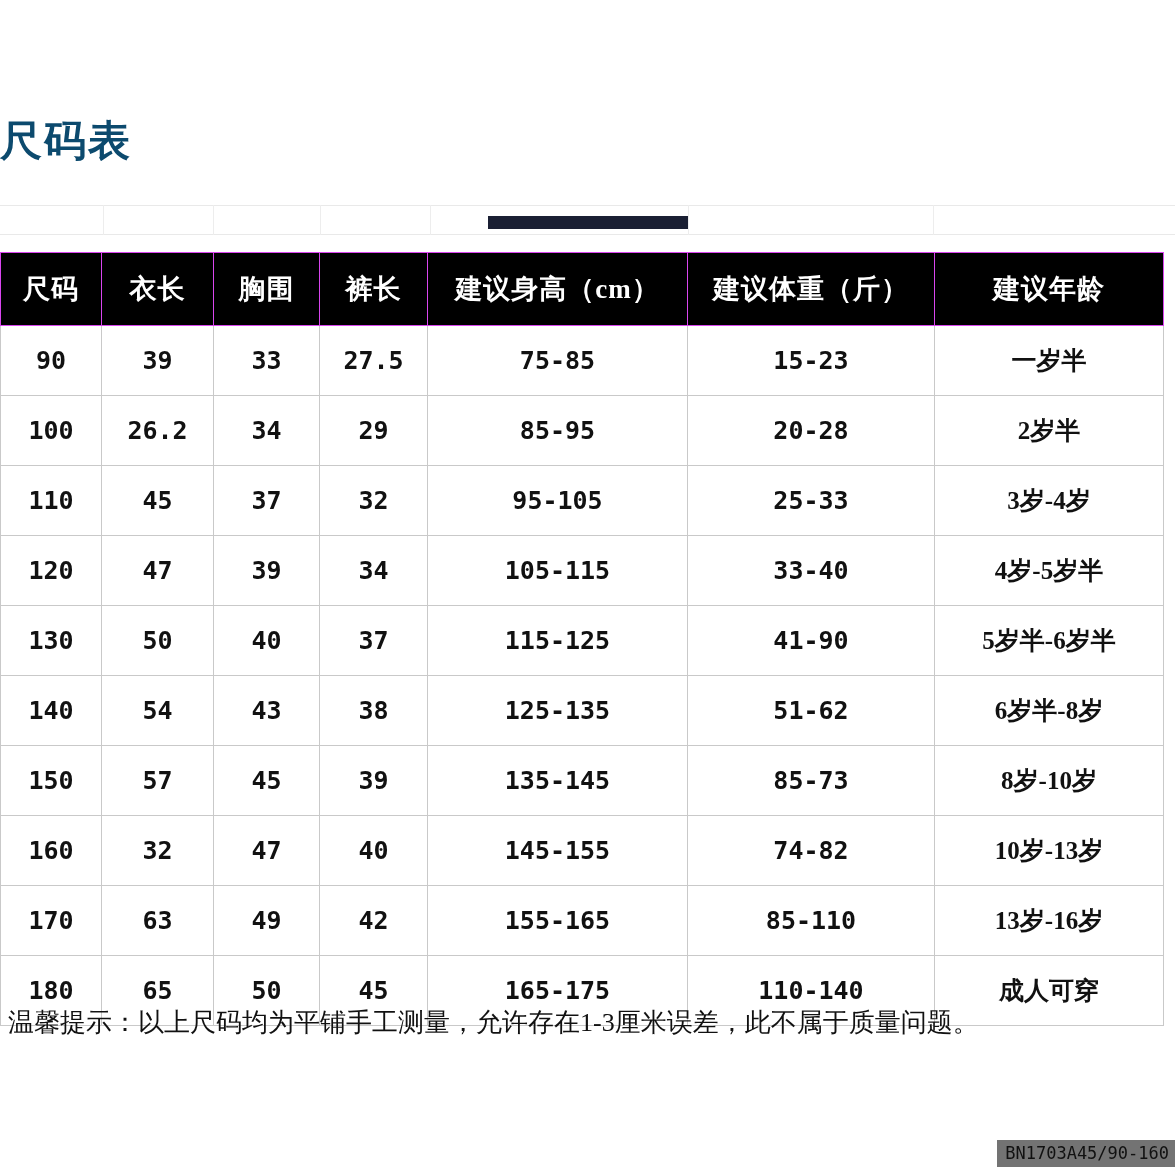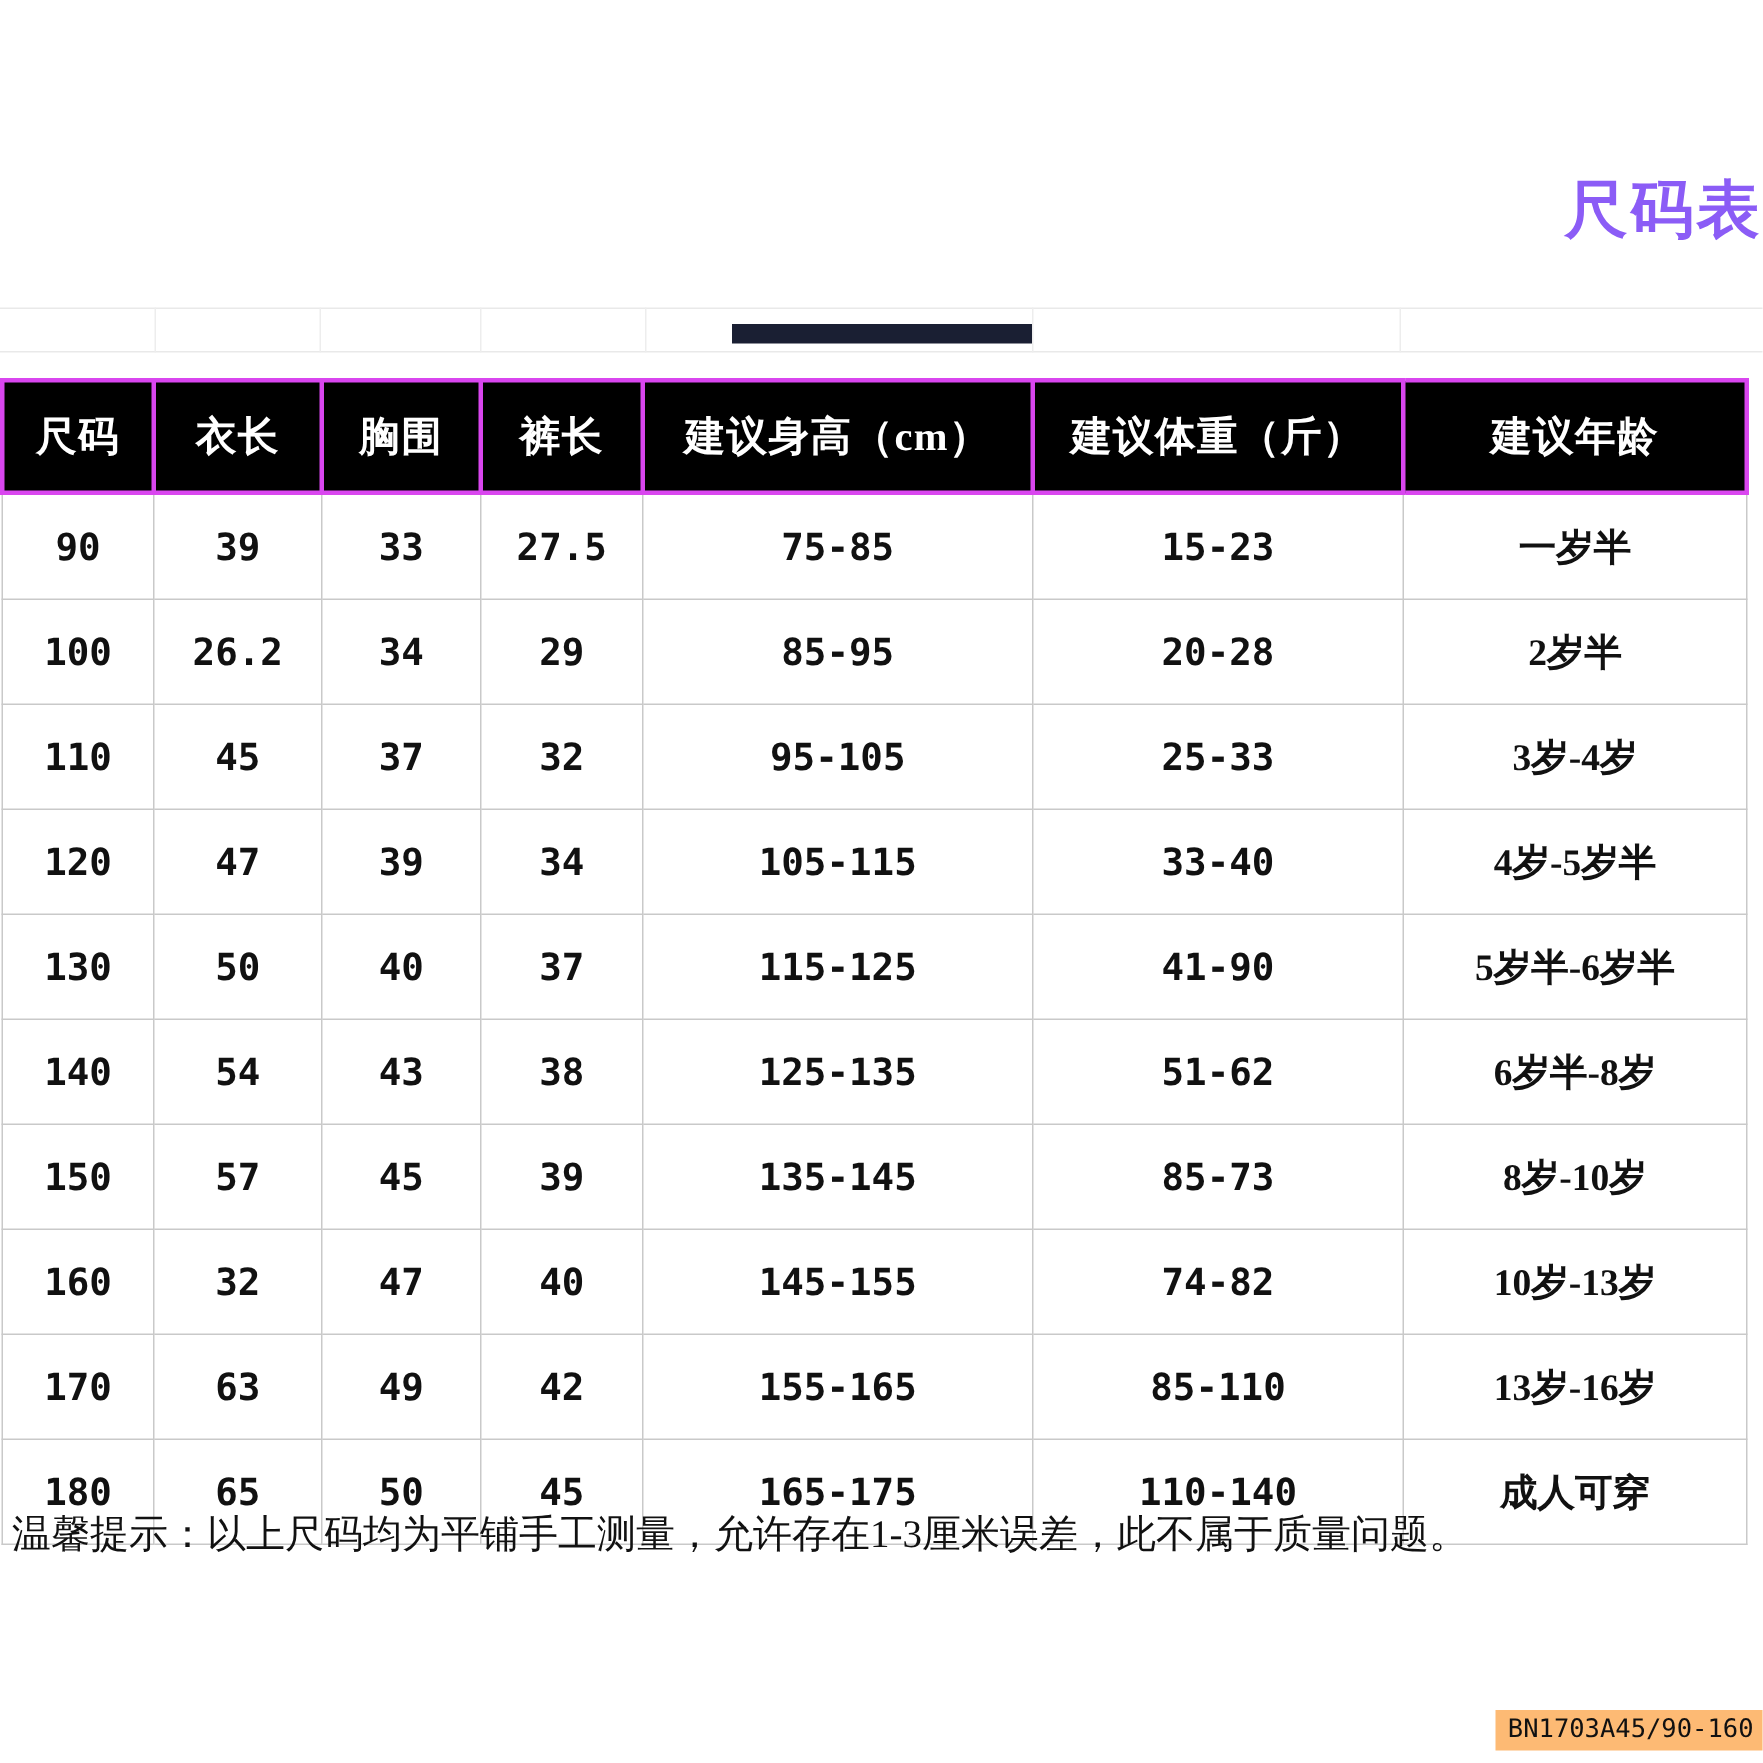--- a/index.html
+++ b/index.html
@@ -14,25 +14,25 @@
     position: relative;
     overflow: hidden;
   }
   .page {
     position: relative;
     width: 1175px;
     height: 1175px;
     box-sizing: border-box;
   }
   .title {
-    text-align: right;
+    text-align: left;
     font-size: 42px;
     font-weight: bold;
     letter-spacing: 2px;
-    color: #8b5cf6;
+    color: #0c4a6e;
     padding-top: 118px;
     line-height: 1.1;
     font-family: "Liberation Serif", "DejaVu Serif", serif;
   }
   .title-underline {
     width: 200px;
     height: 13px;
     background: #1a1f33;
     margin: 52px auto 0 auto;
   }
@@ -73,21 +73,21 @@
     vertical-align: middle;
     color: #111111;
     font-family: "Liberation Serif", "DejaVu Serif", serif;
   }
   table.size-table thead th {
     background: #000000;
     color: #ffffff;
     font-size: 27px;
     font-weight: bold;
     height: 70px;
-    border: 3px solid #d946ef;
+    border: 1px solid #d946ef;
     letter-spacing: 1px;
   }
   table.size-table tbody td {
     height: 67px;
     font-size: 26px;
     font-weight: bold;
   }
   table.size-table tbody td.num {
     font-family: "DejaVu Sans Mono", "Liberation Mono", monospace;
     font-weight: bold;
@@ -112,21 +112,21 @@
     font-size: 26px;
     color: #111111;
     letter-spacing: 0px;
     white-space: nowrap;
     font-family: Liberation Serif, serif;
   }
   .code-badge {
     position: absolute;
     right: 0px;
     bottom: 8px;
-    background: #fdba74;
+    background: #737373;
     color: #111111;
     font-size: 17px;
     font-family: "DejaVu Sans Mono", "Liberation Mono", monospace;
     padding: 4px 6px 4px 8px;
     letter-spacing: 0px;
     line-height: 1.1;
   }
 </style>
 </head>
 <body>

